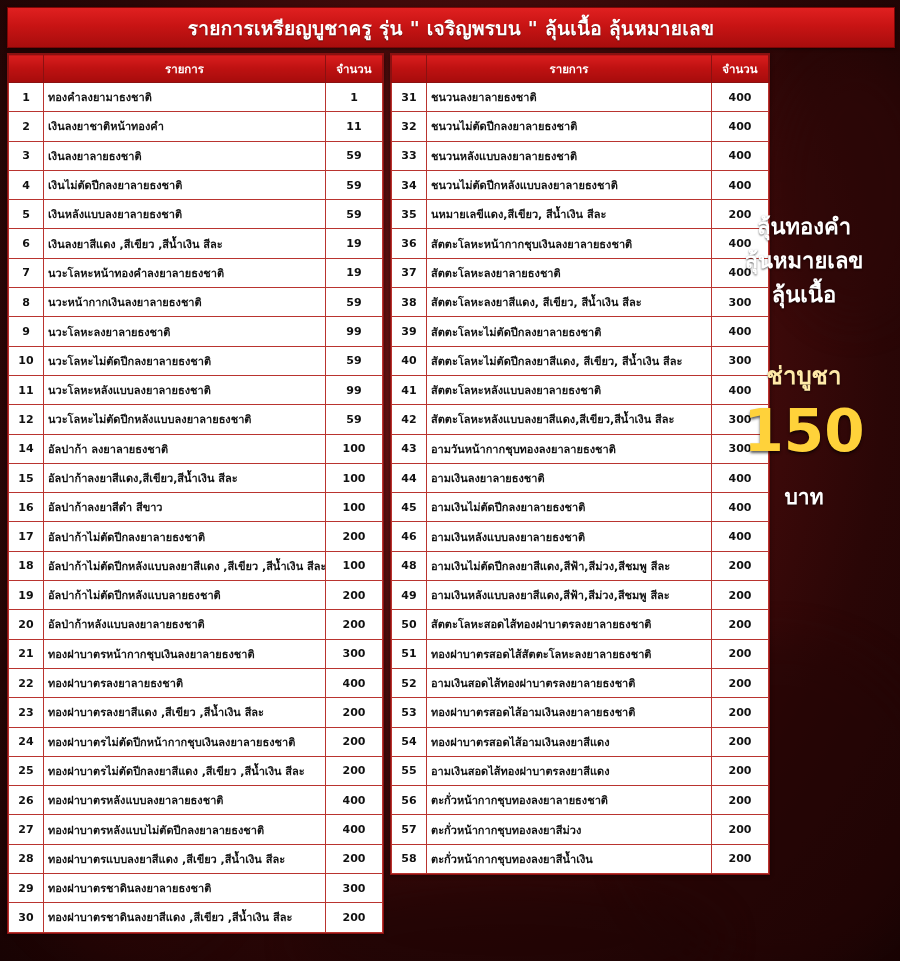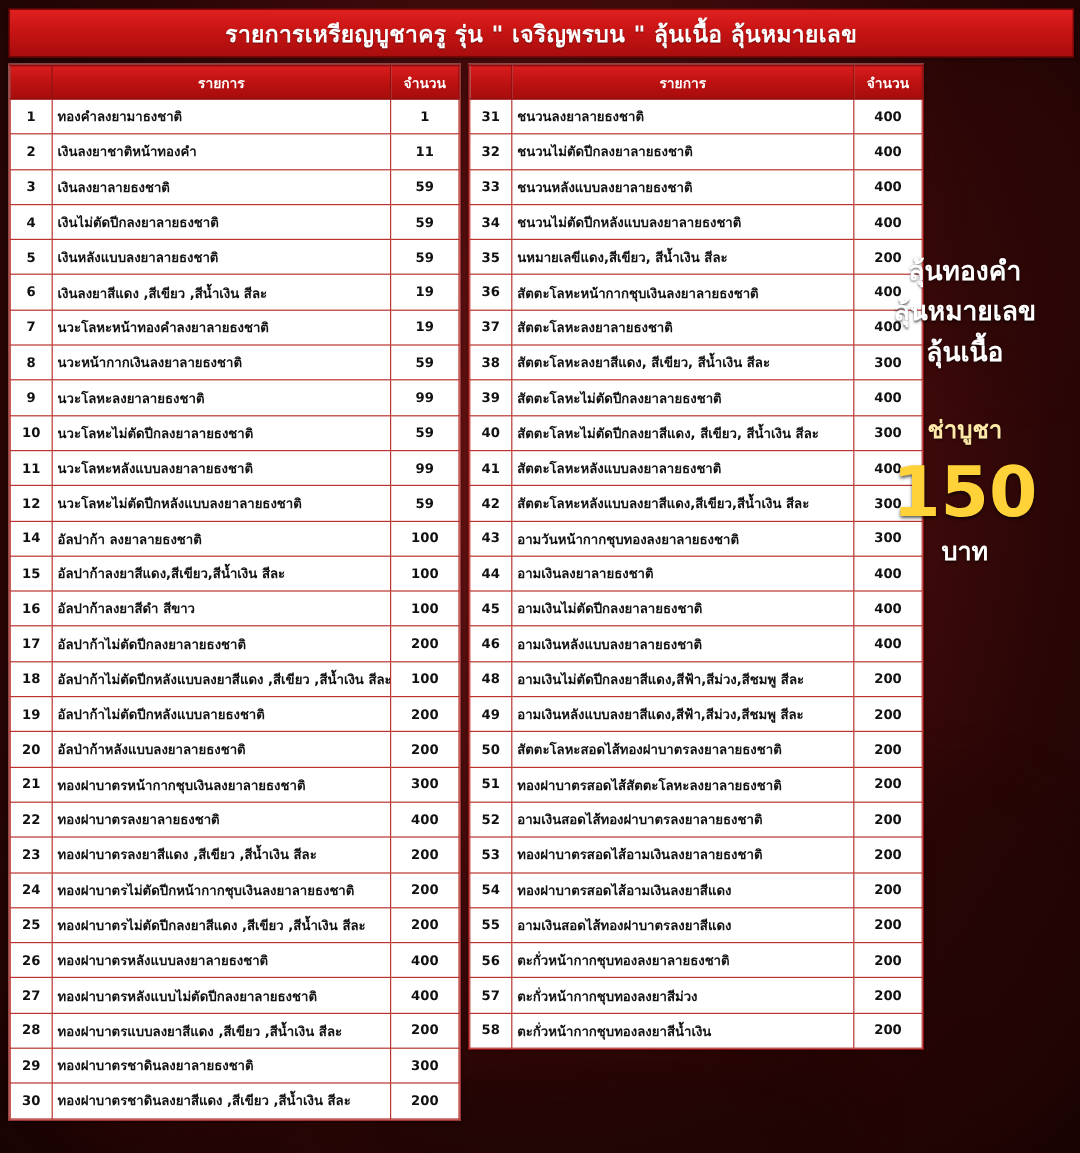--- a/index.html
+++ b/index.html
@@ -107,38 +107,38 @@
     color: #ffffff;
     text-shadow: 0 1px 2px rgba(0,0,0,.6);
   }
   .promo .line {
     font-size: 22px;
     font-weight: bold;
     line-height: 1.55;
     white-space: nowrap;
   }
   .promo .worship {
-    font-size: 20px;
-    font-weight: bold;
-    margin-top: 30px;
+    font-size: 24px;
+    font-weight: bold;
+    margin-top: 44px;
     color: #ffe9a8;
   }
   .promo .price {
     font-size: 58px;
     font-weight: bold;
     color: #ffd23a;
     line-height: 1.05;
     margin-top: 6px;
     text-shadow: 0 2px 3px rgba(0,0,0,.65);
   }
   .promo .unit {
     font-size: 21px;
     font-weight: bold;
     color: #ffffff;
-    margin-top: 2px;
+    margin-top: 18px;
   }
 </style>
 </head>
 <body>
 
 <div class="page">
   <div class="blotch b1"></div>
   <div class="blotch b2"></div>
   <div class="blotch b3"></div>
   <div class="blotch b4"></div>

